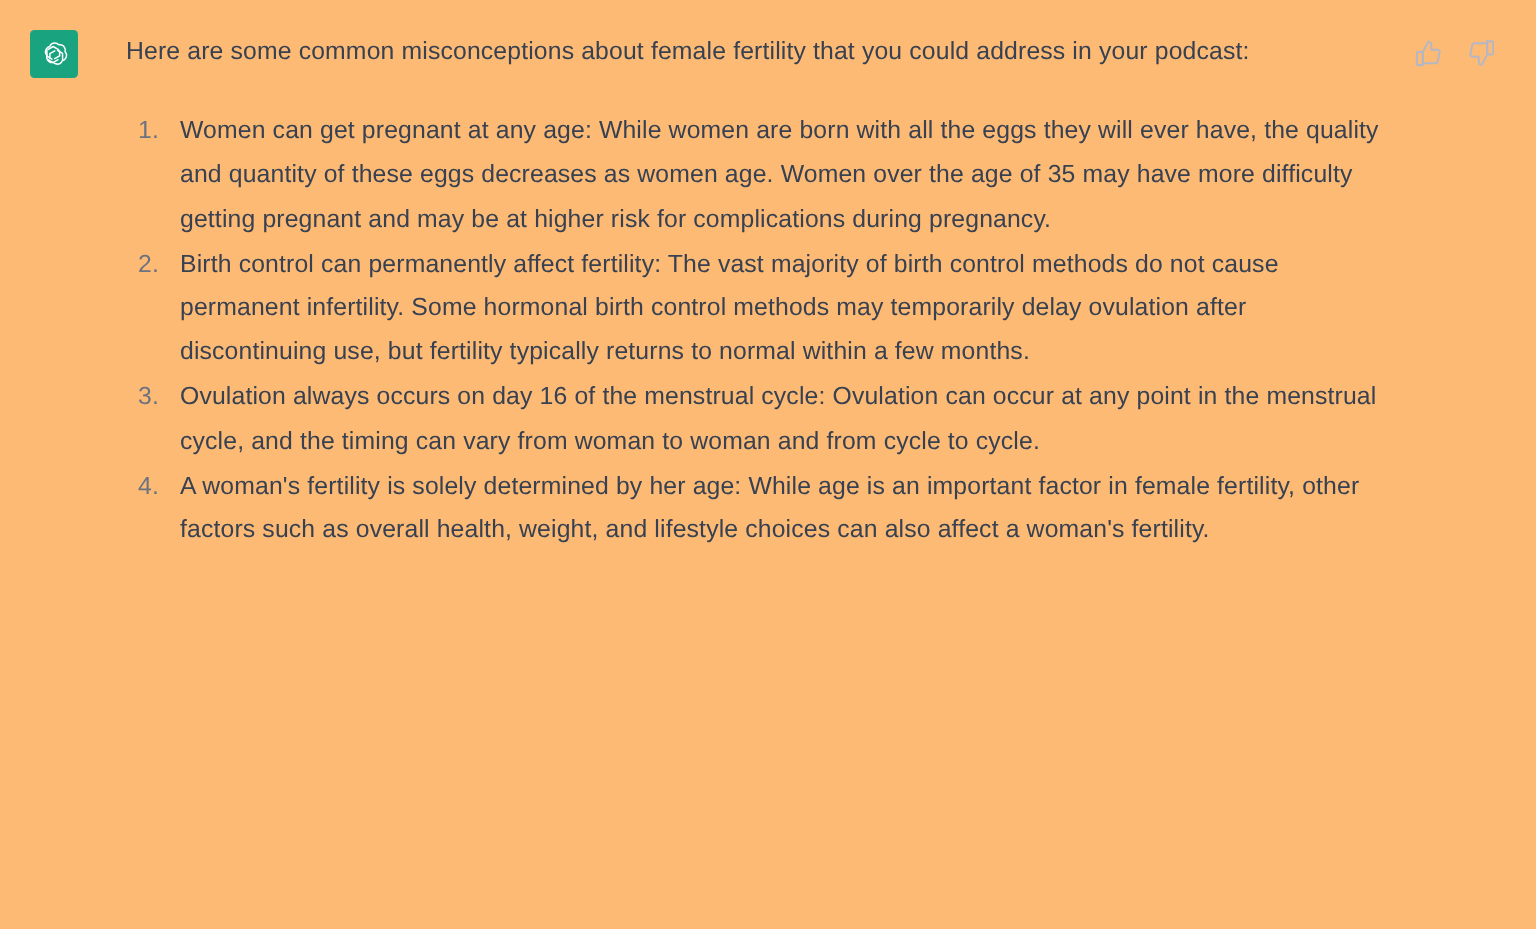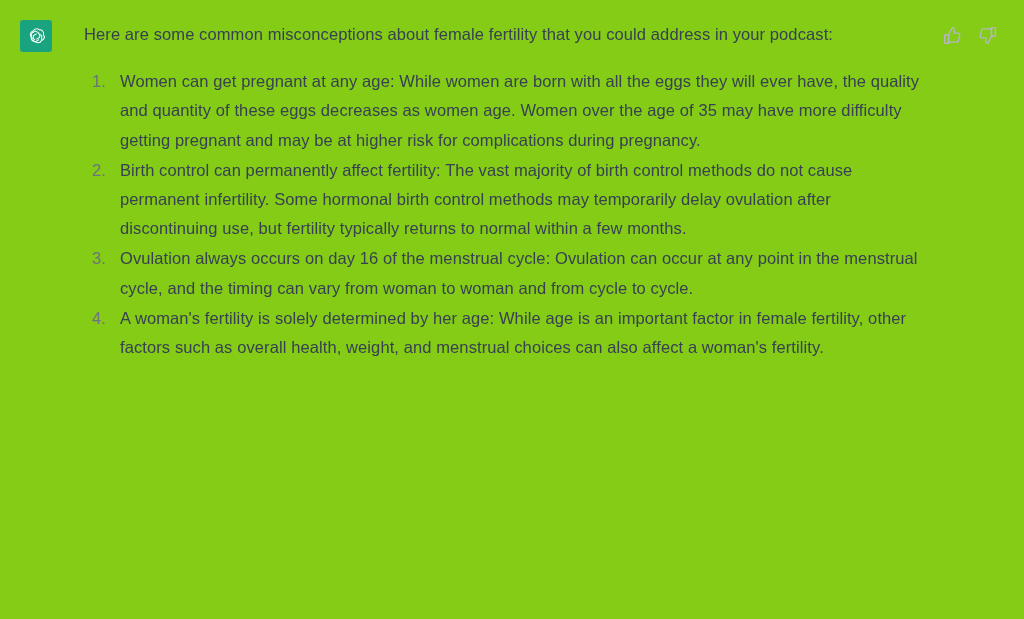--- a/index.html
+++ b/index.html
@@ -15,21 +15,21 @@
     font-family: "Liberation Sans", sans-serif;
     -webkit-font-smoothing: antialiased;
   }
 
   .message-row {
     position: relative;
     width: 1024px;
     height: 619px;
     box-sizing: border-box;
     padding: 20px 0 0 0;
-    background: #84cc16;
+    background: #fdba74;
   }
 
   .avatar {
     position: absolute;
     left: 20px;
     top: 20px;
     width: 32px;
     height: 32px;
     border-radius: 3px;
     background: #19a37f;
@@ -51,21 +51,21 @@
     line-height: 1.77;
     letter-spacing: 0.1px;
   }
 
   .intro {
     margin: 0;
     color: #374151;
   }
 
   .misconception-list {
-    margin: 18px 0 0 0;
+    margin: 24px 0 0 0;
     padding: 0;
     list-style: none;
     counter-reset: item;
   }
   .misconception-list li {
     position: relative;
     counter-increment: item;
     padding-left: 36px;
     margin: 0 0 1px 0;
     color: #374151;
@@ -123,21 +123,21 @@
     </span>
   </div>
 
   <div class="content">
     <p class="intro">Here are some common misconceptions about female fertility that you could address in your podcast:</p>
 
     <ol class="misconception-list">
       <li>Women can get pregnant at any age: While women are born with all the eggs they will ever have, the quality and quantity of these eggs decreases as women age. Women over the age of 35 may have more difficulty getting pregnant and may be at higher risk for complications during pregnancy.</li>
       <li>Birth control can permanently affect fertility: The vast majority of birth control methods do not cause permanent infertility. Some hormonal birth control methods may temporarily delay ovulation after discontinuing use, but fertility typically returns to normal within a few months.</li>
       <li>Ovulation always occurs on day 16 of the menstrual cycle: Ovulation can occur at any point in the menstrual cycle, and the timing can vary from woman to woman and from cycle to cycle.</li>
-      <li>A woman's fertility is solely determined by her age: While age is an important factor in female fertility, other factors such as overall health, weight, and menstrual choices can also affect a woman's fertility.</li>
+      <li>A woman's fertility is solely determined by her age: While age is an important factor in female fertility, other factors such as overall health, weight, and lifestyle choices can also affect a woman's fertility.</li>
     </ol>
   </div>
 
   <div class="feedback-actions">
     <button class="feedback-btn">
       <span>
         <svg width="19" height="19" viewBox="0 0 24 24" fill="none" stroke="currentColor" stroke-width="1.7" stroke-linecap="round" stroke-linejoin="round">
           <path d="M7 22V11"></path>
           <path d="M3 11h4v11H3a1 1 0 0 1-1-1v-9a1 1 0 0 1 1-1z"></path>
           <path d="M7 11l4.2-8.1a1.1 1.1 0 0 1 1.5-.5 2.6 2.6 0 0 1 1.4 2.4V9h5.1a2 2 0 0 1 1.95 2.45l-1.6 7.3A2 2 0 0 1 17.6 20.4H7"></path>

